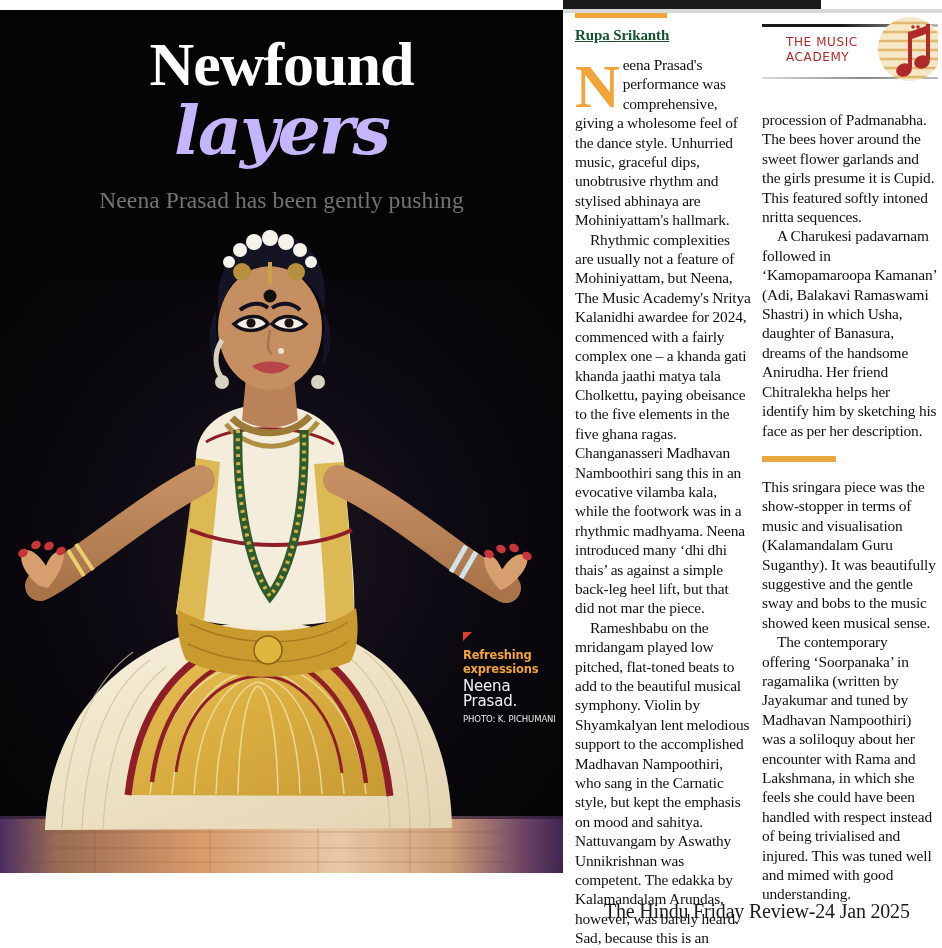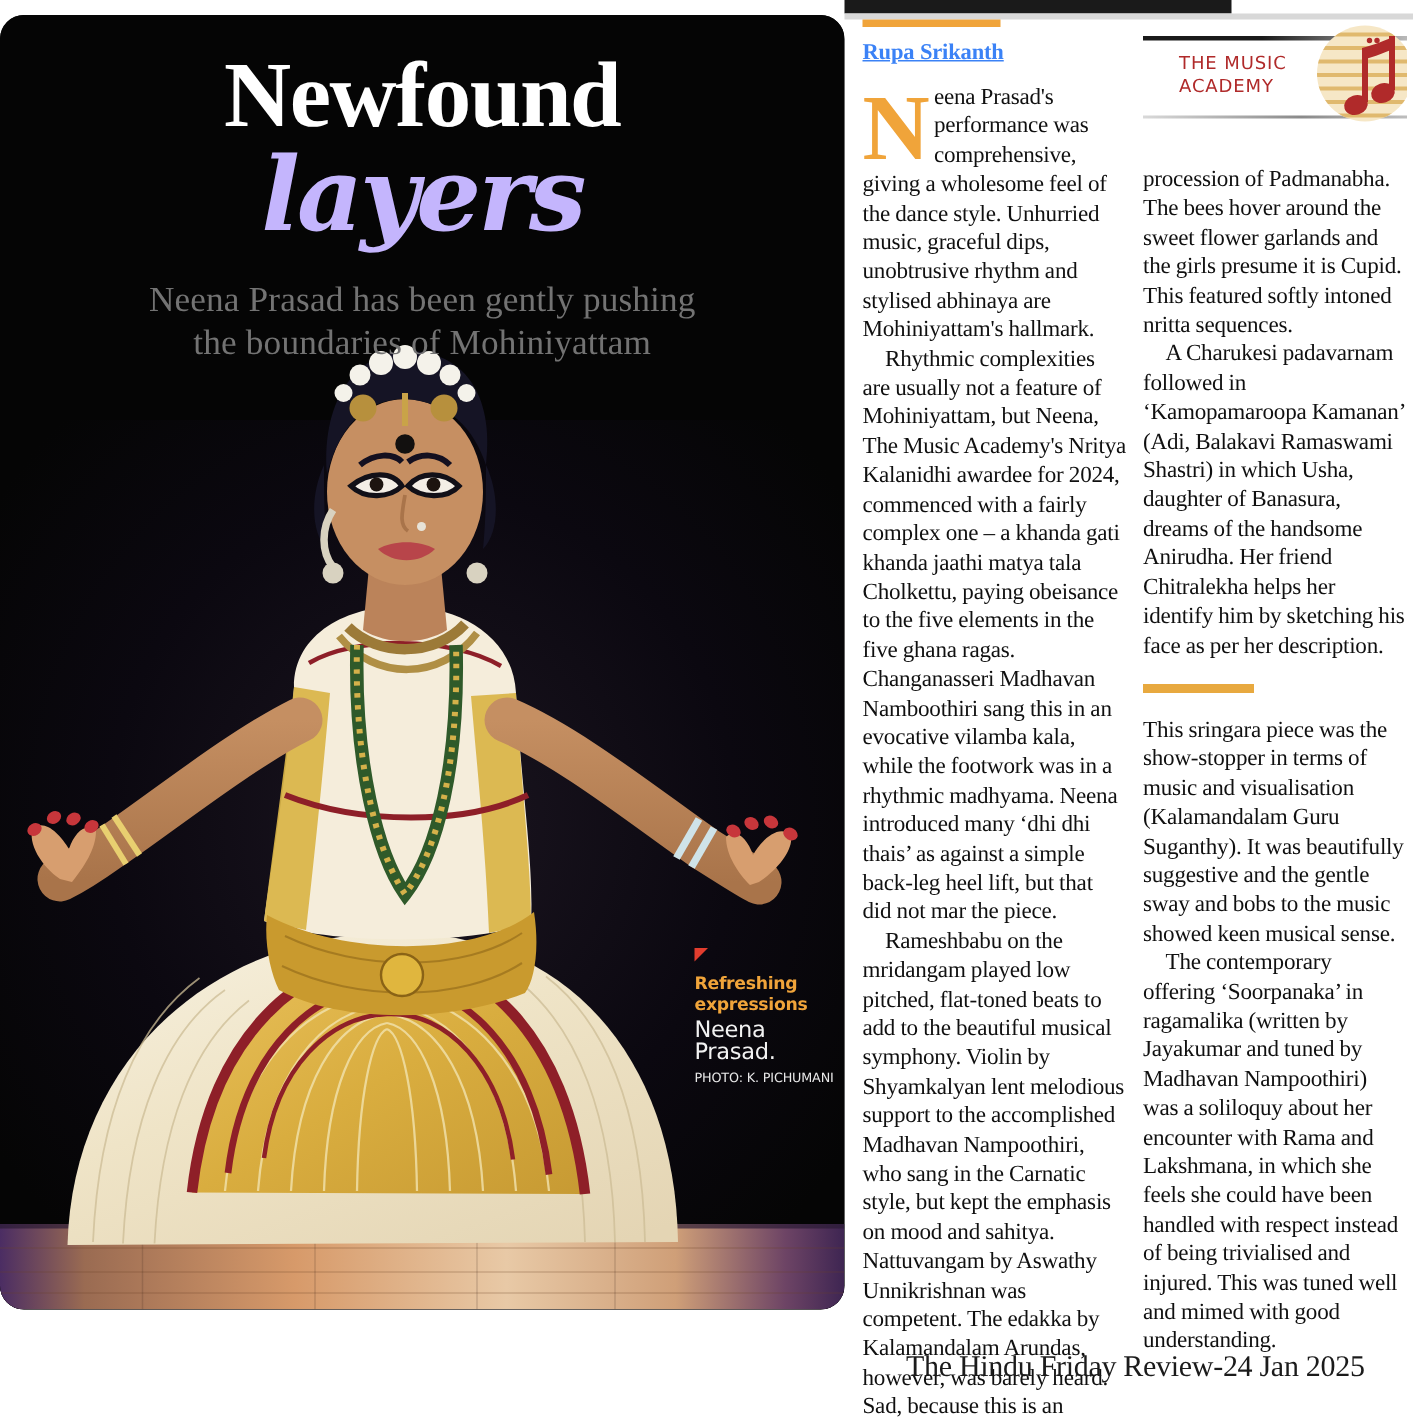--- a/index.html
+++ b/index.html
@@ -19,21 +19,20 @@
   #top-strip-grey{
     position:absolute; left:563px; top:9px; width:379px; height:4px;
     background:#d8d8d8;
   }
 
   
   #photo-panel{
     position:absolute; left:0px; top:10px; width:563px; height:863px;
     background:#050505;
     overflow:hidden;
-    border-radius:16px;
   }
 
   
   #headline-block{
     position:absolute; left:0; top:22px; width:563px; text-align:center;
   }
   #headline-line1{
     font-family:"Liberation Serif", serif;
     font-weight:bold;
     font-size:62px;
@@ -111,21 +110,21 @@
   #col-1{ left:0px; }
   #col-2{ left:187px; }
 
   .rule-orange{
     width:92px;height:5px;background:#F0A43A;margin-bottom:9px;
   }
   #byline{
     font-family:"Liberation Serif", serif;
     font-weight:bold;
     font-size:15px;
-    color:#3b82f6;
+    color:#14532d;
     text-decoration:underline;
     letter-spacing:-.1px;
     margin-bottom:11px;
   }
 
   p.body{
     font-family:"Liberation Serif", serif;
     font-size:15.4px;
     line-height:19.4px;
     color:#101010;
@@ -384,21 +383,20 @@
     <path d="M222 330 C214 342, 214 358, 222 368" fill="none" stroke="#d8d2c0" stroke-width="5"></path>
     <circle cx="222" cy="372" r="7" fill="#d8d2c0"></circle>
     <circle cx="318" cy="372" r="7" fill="#d8d2c0"></circle>
   </svg>
 
   <div id="headline-block">
     <div id="headline-line1">Newfound</div>
     <div id="headline-line2">layers</div>
     <div id="subhead">
       <div>Neena Prasad has been gently pushing</div>
-      <div>the boundaries of Mohiniyattam</div>
     </div>
   </div>
 
   <div id="caption">
     <div id="caption-marker"></div>
     <div id="caption-title">
       <div>Refreshing</div>
       <div>expressions</div>
     </div>
     <div id="caption-sub">Neena Prasad.</div>

